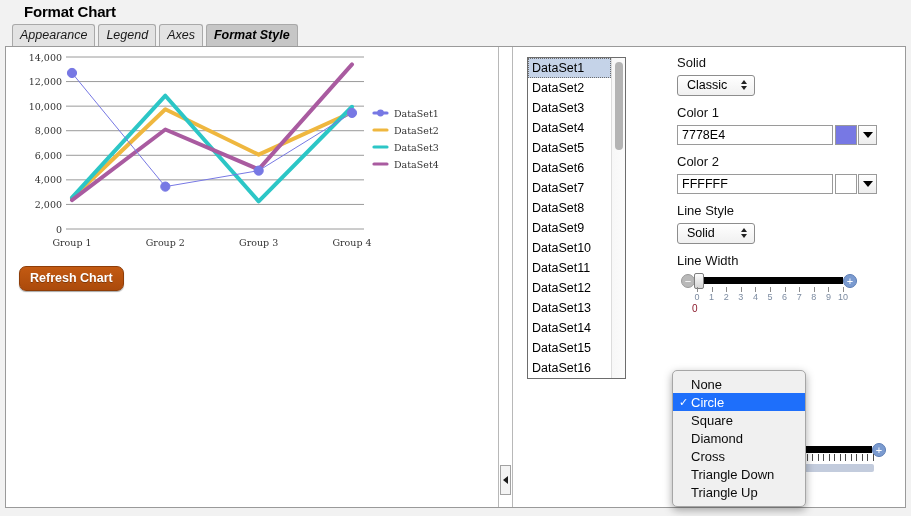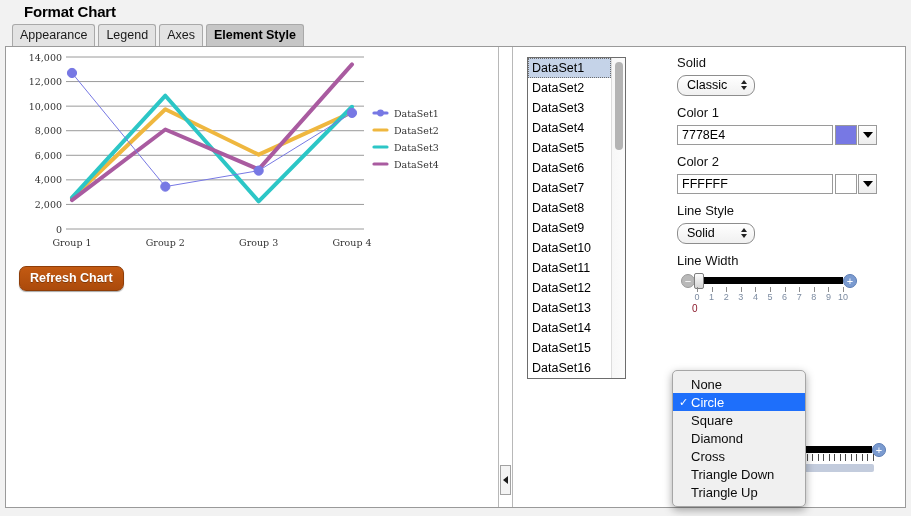--- a/index.html
+++ b/index.html
@@ -19,20 +19,21 @@
   #page-title {
     font-size: 15px; font-weight: bold; letter-spacing: -0.2px;
     margin: 0 0 3px 16px; color: #000;
   }
 
   
   #tab-bar {
     display: flex; align-items: flex-end; gap: 3px;
     padding-left: 4px; height: 23px;
     position: relative;
+    font-style: italic;
   }
   .tab {
     background: #e3e3e3;
     border: 1px solid #a9a9a9;
     border-bottom: none;
     border-radius: 3px 3px 0 0;
     padding: 3px 7px 3px 7px;
     font-size: 12.5px;
     line-height: 15px;
     color: #1a1a1a;
@@ -152,21 +153,21 @@
   .ctl-label {
     font-size: 13px; color: #111; margin: 9px 0 5px 0;
   }
   .ctl-label.first { margin-top: 2px; }
 
   .pill-select {
     display: inline-flex; align-items: center; justify-content: space-between;
     min-width: 78px;
     background: linear-gradient(to bottom,#ffffff,#f0f0f0);
     border: 1px solid #8d8d8d;
-    border-radius: 9px;
+    border-radius: 3px;
     padding: 2px 7px 3px 9px;
     font-size: 12.5px;
     cursor: pointer;
   }
   .pill-select .stepper {
     display: inline-flex; flex-direction: column; margin-left: 12px; line-height: 0;
   }
   .tri-up {
     width: 0; height: 0; border-left: 3.5px solid transparent;
     border-right: 3.5px solid transparent; border-bottom: 4px solid #222; margin-bottom: 2px;
@@ -294,21 +295,21 @@
 <div id="outer-left-edge"></div>
 <div id="outer-right-edge"></div>
 <div id="outer-bottom-edge"></div>
 
 <div id="header-area">
   <div id="page-title">Format Chart</div>
   <div id="tab-bar">
       <div class="tab">Appearance</div>
       <div class="tab">Legend</div>
       <div class="tab">Axes</div>
-      <div class="tab active">Element Style</div>
+      <div class="tab active">Format Style</div>
     </div>
 </div>
 
 <div id="main-panel">
 
   <div id="chart-pane">
     <div id="chart-svg-wrap">
       <svg id="chart-svg" width="455" height="205" viewBox="0 0 455 205">
           <line x1="60" y1="180" x2="358" y2="180" stroke="#9a9a9a" stroke-width="1"></line>
           <text x="56" y="183.5" text-anchor="end" class="axis-label">0</text>

